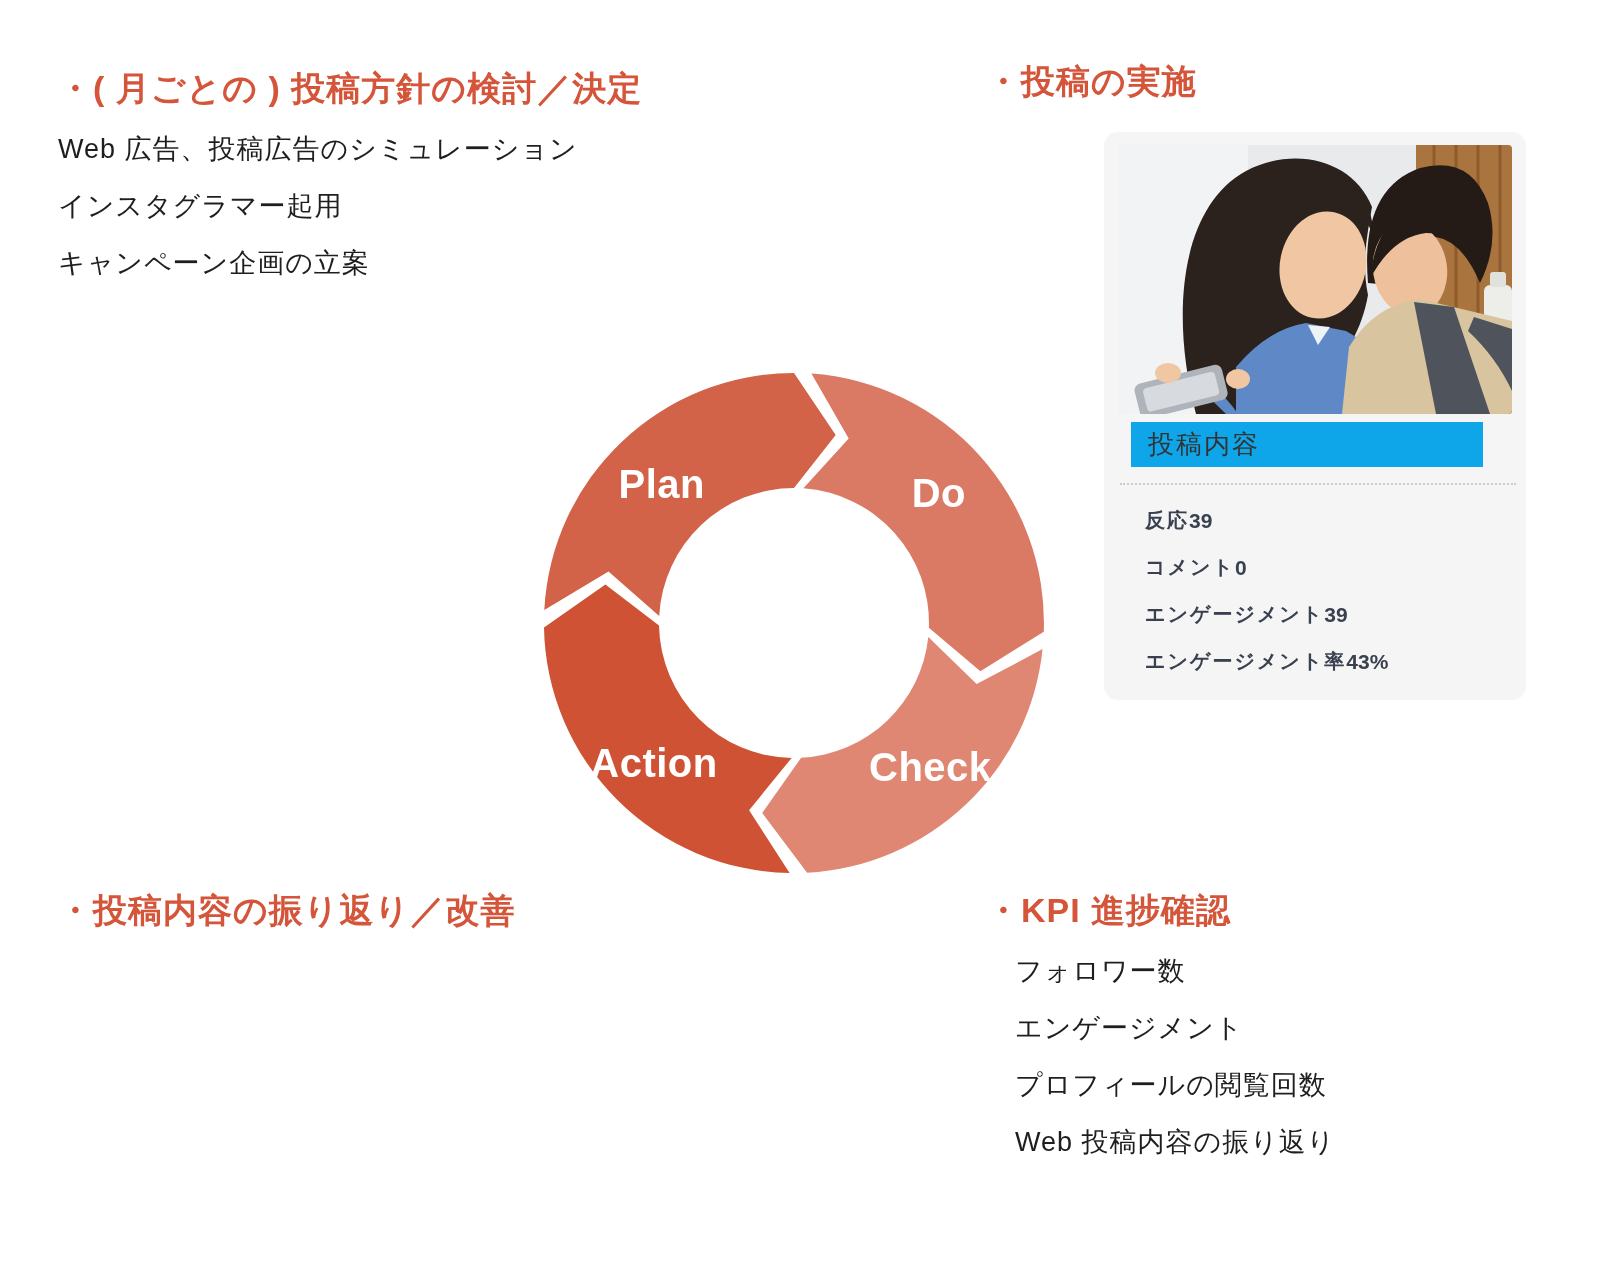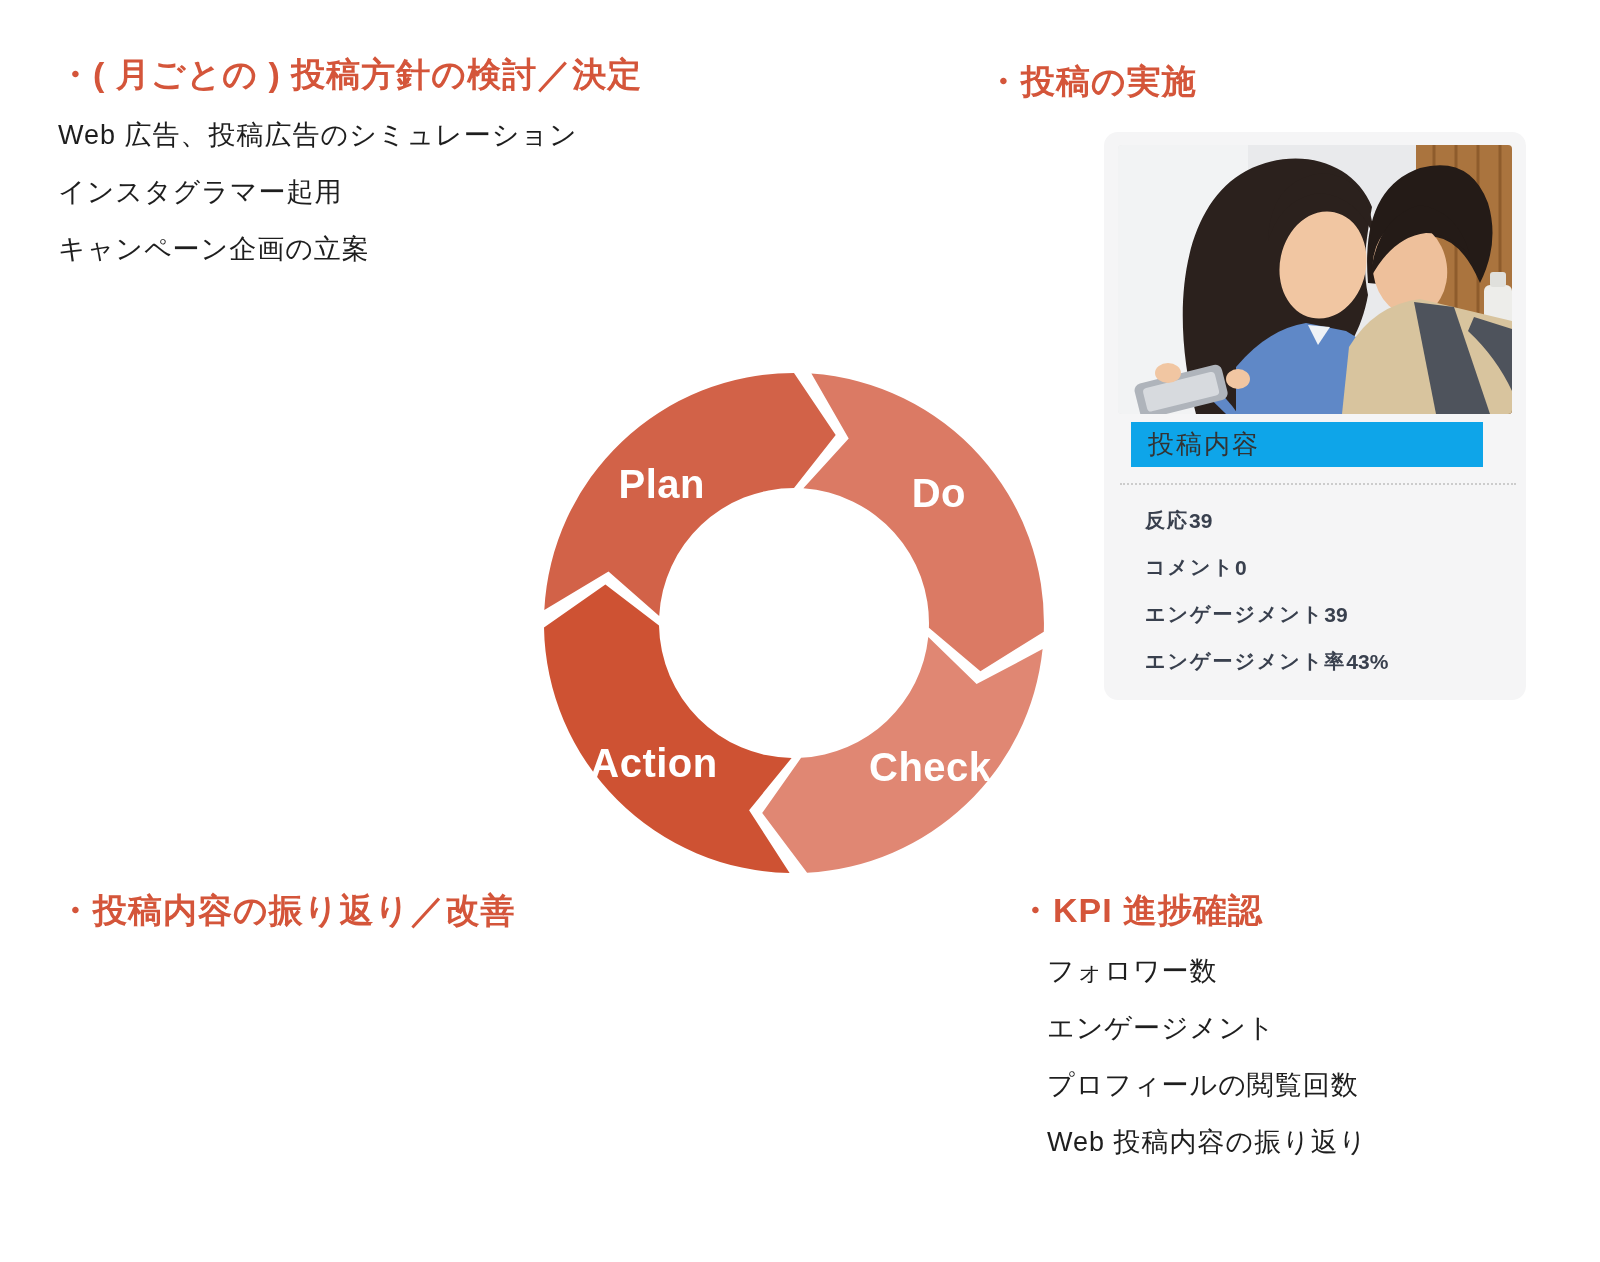--- a/index.html
+++ b/index.html
@@ -55,21 +55,21 @@
     font-size:20px;font-weight:bold;color:var(--stat,#39404E);
     letter-spacing:2px;white-space:nowrap;
   }
   .stat-value{font-size:21px;font-weight:bold;color:var(--stat,#39404E);}
 </style>
 </head>
 <body>
 
 <div class="canvas" style="--page-bg: #FFFFFF; --heading: #D4553A; --body: #1E1E1E; --stat: #39404E; --card-bg: #F5F5F6;">
 
-  <div class="note" style="left:58px;top:46px;">
+  <div class="note" style="left:58px;top:60px;">
     <div class="note-header">・( 月ごとの ) 投稿方針の検討／決定</div>
     <div class="note-items indent-35">
       <div class="note-item">Web 広告、投稿広告のシミュレーション</div>
       <div class="note-item">インスタグラマー起用</div>
       <div class="note-item">キャンペーン企画の立案</div>
     </div>
   </div>
 
   <div class="note" style="left:986px;top:53px;">
     <div class="note-header">・投稿の実施</div>
@@ -147,21 +147,21 @@
       <path d="M 503.6 281.1 A 250 250 0 0 1 268.1 504.7 L 223.2 444.9 L 262.1 389.8 A 135 135 0 0 0 389.3 269.1 L 437.6 316.1 Z" fill="#E08773"></path>
       <text x="391.3" y="398.6" text-anchor="middle" dominant-baseline="central" fill="#FFFFFF">Check</text>
       <path d="M 250.6 505.0 A 250 250 0 0 1 5.0 259.4 L 66.4 216.6 L 120.0 257.4 A 135 135 0 0 0 252.6 390.0 L 210.1 442.2 Z" fill="#CE5233"></path>
       <text x="115.0" y="395.0" text-anchor="middle" dominant-baseline="central" fill="#FFFFFF">Action</text>
     </svg>
 
   <div class="note" style="left:58px;top:882px;">
     <div class="note-header">・投稿内容の振り返り／改善</div>
   </div>
 
-  <div class="note" style="left:986px;top:882px;margin-left:32px;">
+  <div class="note" style="left:986px;top:882px;">
     <div class="note-header">・KPI 進捗確認</div>
     <div class="note-items indent-29">
       <div class="note-item">フォロワー数</div>
       <div class="note-item">エンゲージメント</div>
       <div class="note-item">プロフィールの閲覧回数</div>
       <div class="note-item">Web 投稿内容の振り返り</div>
     </div>
   </div>
 
 </div>

